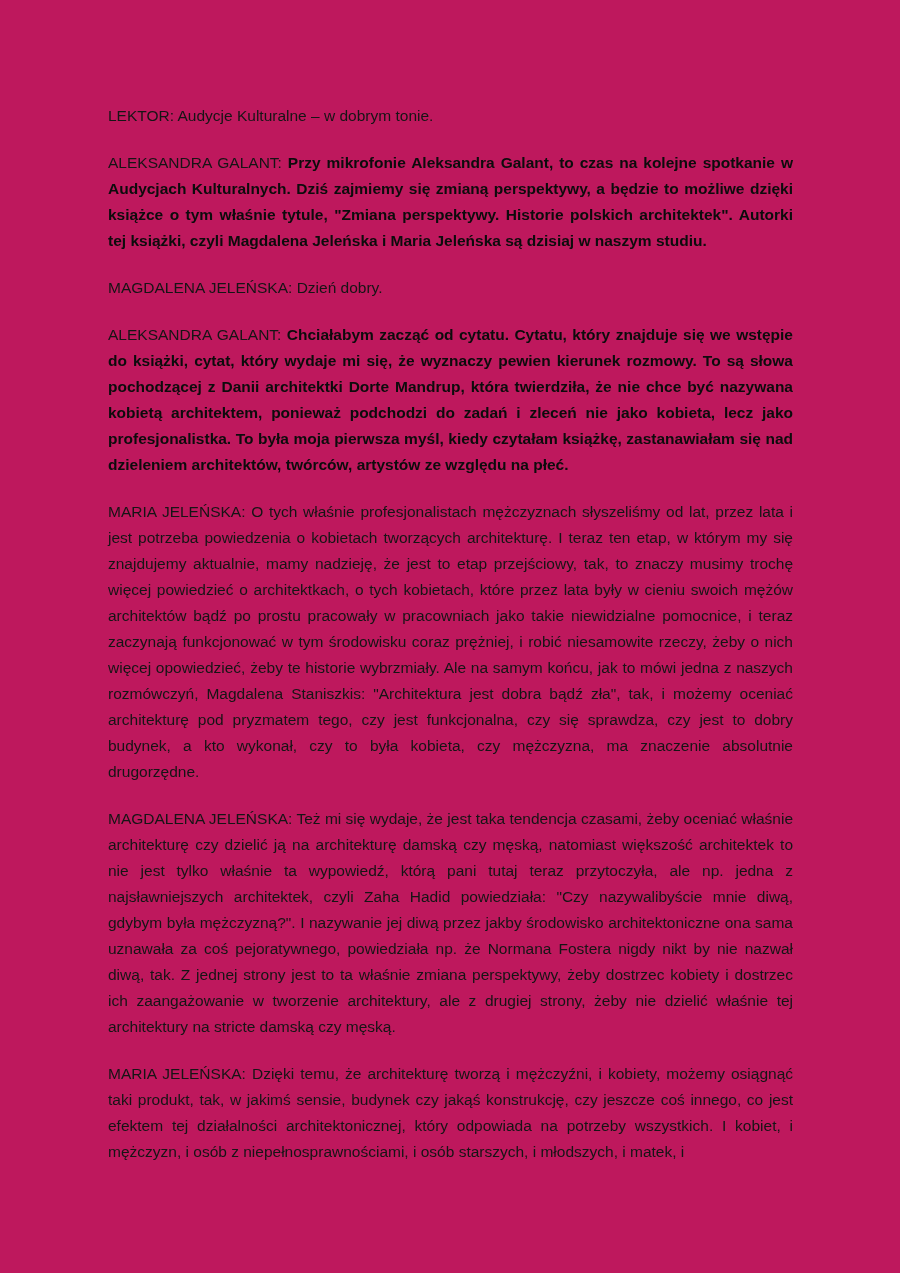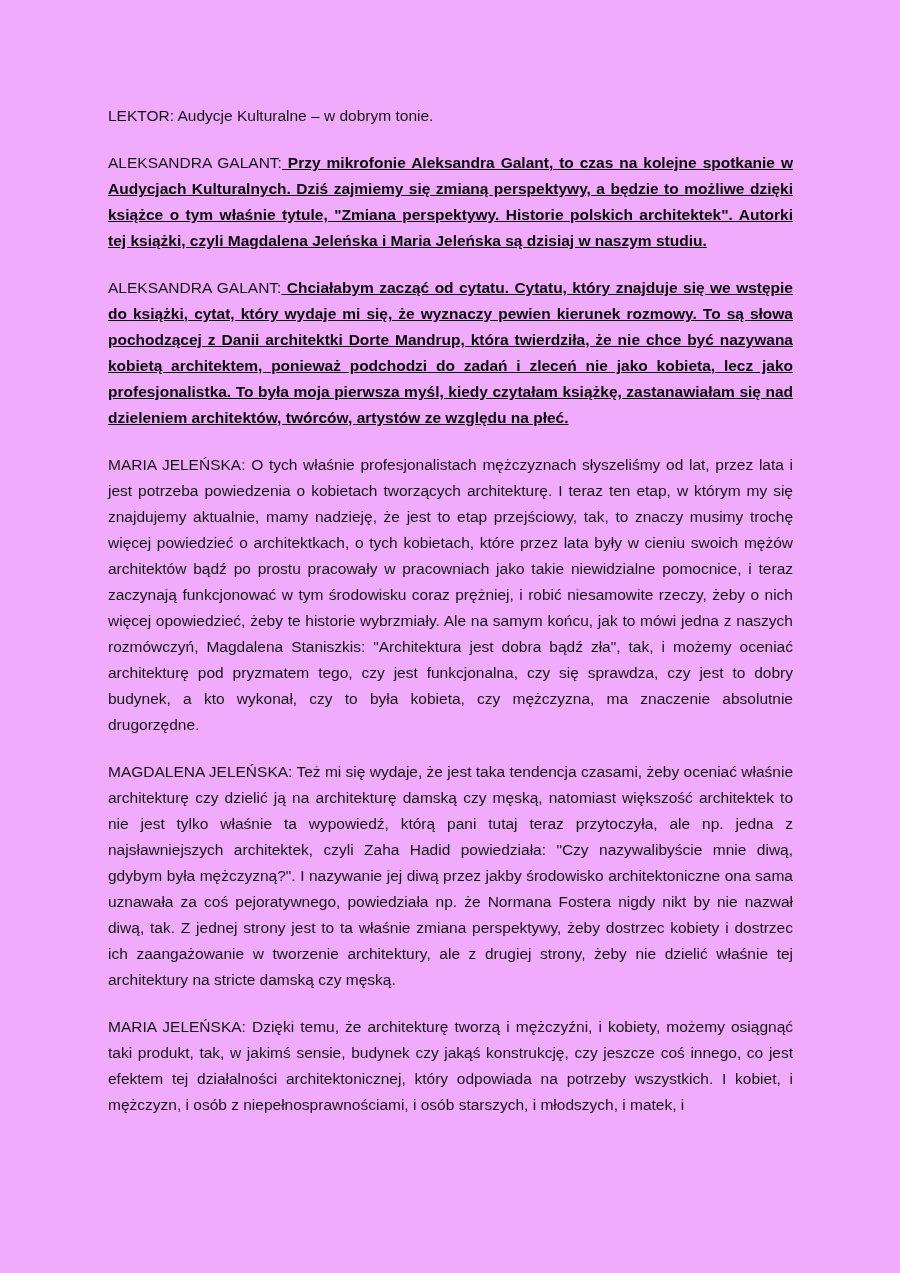--- a/index.html
+++ b/index.html
@@ -12,55 +12,57 @@
     height: 1273px;
     overflow: hidden;
     font-family: "Liberation Sans", sans-serif;
     color: #151515;
   }
   .page {
     box-sizing: border-box;
     width: 900px;
     height: 1273px;
     padding: 103px 107px 40px 108px;
-    background: #f0abfc;
+    background: #be185d;
   }
   .transcript p {
     margin: 0 0 21px 0;
     font-size: 15.5px;
     line-height: 26px;
     text-align: justify;
     text-justify: inter-word;
   }
   .speaker {
     font-weight: normal;
   }
   .content {
     font-weight: normal;
   }
   .content.bold {
     font-weight: bold;
     color: #0c0c0c;
-    text-decoration: underline;
   }
 </style>
 </head>
 <body>
 
 <div class="page">
   <div class="transcript">
 
     <p>
       <span class="speaker">LEKTOR:</span><span class="content"> Audycje Kulturalne – w dobrym tonie.</span>
     </p>
 
     <p>
       <span class="speaker">ALEKSANDRA GALANT:</span><span class="content bold"> Przy mikrofonie Aleksandra Galant, to czas na kolejne spotkanie w Audycjach Kulturalnych. Dziś zajmiemy się zmianą perspektywy, a będzie to możliwe dzięki książce o tym właśnie tytule, "Zmiana perspektywy. Historie polskich architektek". Autorki tej książki, czyli Magdalena Jeleńska i Maria Jeleńska są dzisiaj w naszym studiu.</span>
     </p>
 
+    <p>
+      <span class="speaker">MAGDALENA JELEŃSKA:</span><span class="content"> Dzień dobry.</span>
+    </p>
 
 
     <p>
       <span class="speaker">ALEKSANDRA GALANT:</span><span class="content bold"> Chciałabym zacząć od cytatu. Cytatu, który znajduje się we wstępie do książki, cytat, który wydaje mi się, że wyznaczy pewien kierunek rozmowy. To są słowa pochodzącej z Danii architektki Dorte Mandrup, która twierdziła, że nie chce być nazywana kobietą architektem, ponieważ podchodzi do zadań i zleceń nie jako kobieta, lecz jako profesjonalistka. To była moja pierwsza myśl, kiedy czytałam książkę, zastanawiałam się nad dzieleniem architektów, twórców, artystów ze względu na płeć.</span>
     </p>
 
     <p>
       <span class="speaker">MARIA JELEŃSKA:</span><span class="content"> O tych właśnie profesjonalistach mężczyznach słyszeliśmy od lat, przez lata i jest potrzeba powiedzenia o kobietach tworzących architekturę. I teraz ten etap, w którym my się znajdujemy aktualnie, mamy nadzieję, że jest to etap przejściowy, tak, to znaczy musimy trochę więcej powiedzieć o architektkach, o tych kobietach, które przez lata były w cieniu swoich mężów architektów bądź po prostu pracowały w pracowniach jako takie niewidzialne pomocnice, i teraz zaczynają funkcjonować w tym środowisku coraz prężniej, i robić niesamowite rzeczy, żeby o nich więcej opowiedzieć, żeby te historie wybrzmiały. Ale na samym końcu, jak to mówi jedna z naszych rozmówczyń, Magdalena Staniszkis: "Architektura jest dobra bądź zła", tak, i możemy oceniać architekturę pod pryzmatem tego, czy jest funkcjonalna, czy się sprawdza, czy jest to dobry budynek, a kto wykonał, czy to była kobieta, czy mężczyzna, ma znaczenie absolutnie drugorzędne.</span>
     </p>
 

